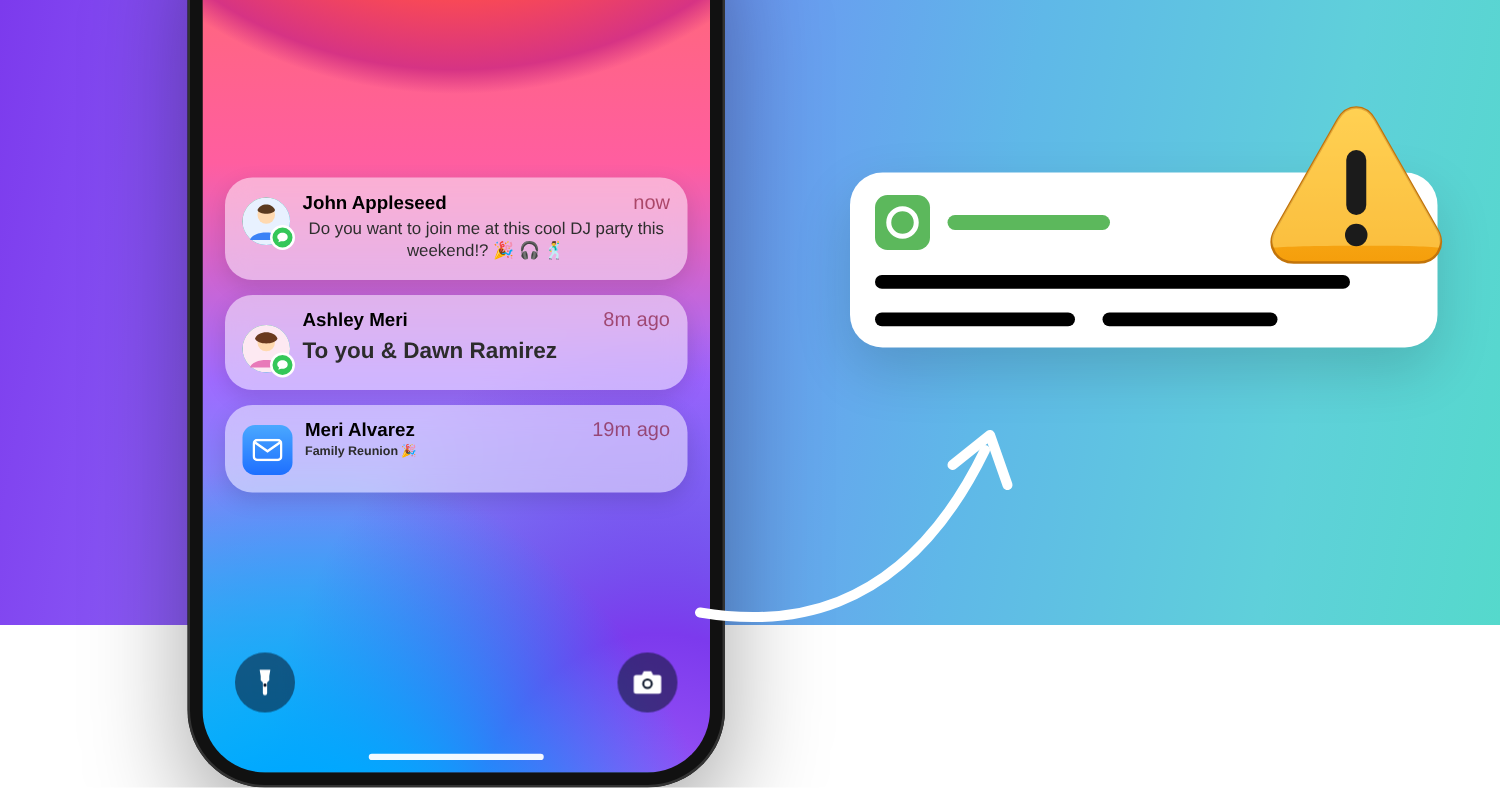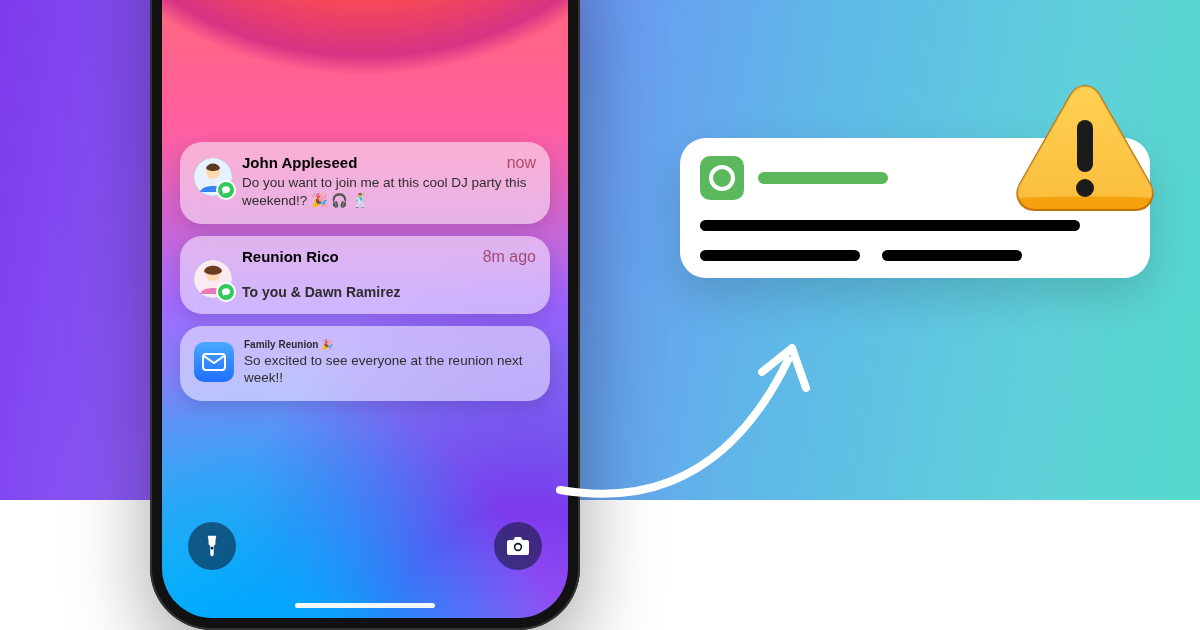--- a/index.html
+++ b/index.html
@@ -56,23 +56,23 @@
   }
   .mail-app {
     width: 40px; height: 40px; border-radius: 10px; flex:0 0 40px; margin-top:4px;
     background: linear-gradient(180deg,#4aa8ff,#1e6fff);
     display:flex; align-items:center; justify-content:center; color:#fff;
   }
   .notif-body { flex: 1; min-width: 0; }
   .row1 { display: flex; align-items: baseline; gap: 8px; }
   .sender { font-weight: 700; font-size: 15px; color:#000; }
   .time { margin-left: auto; font-size: 16px; color: rgba(120,0,30,.6); white-space:nowrap; }
-  .subtitle { font-weight: 700; font-size: 14px; color:#2c2c2c; margin-top:18px;}
+  .subtitle { font-weight: 700; font-size: 18px; color:#2c2c2c; margin-top:4px;}
   .subject { font-weight: 700; font-size: 10px; color:#2c2c2c; margin-top:1px;}
-  .msg { font-size: 13.5px; line-height: 1.32; color:#2e2e2e; margin-top:2px;}
+  .msg { font-size: 13.5px; line-height: 1.32; color:#2e2e2e; margin-top:2px;text-align:center;}
 
   .quick-actions {
     position: absolute; left: 26px; right: 26px; bottom: 48px;
     display: flex; justify-content: space-between; z-index: 3;
   }
   .qa-btn {
     width: 48px; height: 48px; border-radius: 50%;
     background: rgba(10,20,40,.55);
     backdrop-filter: blur(8px);
     display: flex; align-items: center; justify-content: center;
@@ -152,37 +152,40 @@
                 <path d="M10 11c2-7 16-7 18 0-2 5-16 5-18 0z" fill="#6b3a1f"></path>
               </svg>
             <span class="avatar-badge">
               <svg width="10" height="10" viewBox="0 0 24 24" fill="#fff">
                   <path d="M12 3C6 3 2 6.8 2 11c0 2.3 1.3 4.3 3.3 5.7L4 21l5-2c1 .2 2 .3 3 .3 6 0 10-3.8 10-8.3S18 3 12 3z"></path>
                 </svg>
             </span>
           </div>
           <div class="notif-body">
             <div class="row1">
-              <span class="sender">Reunion Rico</span>
+              <span class="sender">Ashley Meri</span>
               <span class="time">8m ago</span>
             </div>
             <div class="subtitle">To you &amp; Dawn Ramirez</div>
           </div>
         </div>
 
         <div class="notif">
           <div class="mail-app">
             <svg width="24" height="18" viewBox="0 0 24 18" fill="none">
                 <rect x="1" y="1" width="22" height="16" rx="3" stroke="#fff" stroke-width="2"></rect>
                 <path d="M2 3l10 7L22 3" stroke="#fff" stroke-width="2" fill="none"></path>
               </svg>
           </div>
           <div class="notif-body">
+            <div class="row1">
+              <span class="sender">Meri Alvarez</span>
+              <span class="time">19m ago</span>
+            </div>
             <div class="subject">Family Reunion 🎉</div>
-            <div class="msg">So excited to see everyone at the reunion next week!!</div>
           </div>
         </div>
 
       </div>
 
       <div class="quick-actions">
         <div class="qa-btn">
           <svg width="20" height="24" viewBox="0 0 20 28" fill="#fff">
               <path d="M5 2h10l-1 6v4l-2 2v10a2 2 0 0 1-4 0V14l-2-2V8z"></path>
               <rect x="8.6" y="15" width="2.8" height="3" rx="1.2" fill="#0a1428"></rect>

